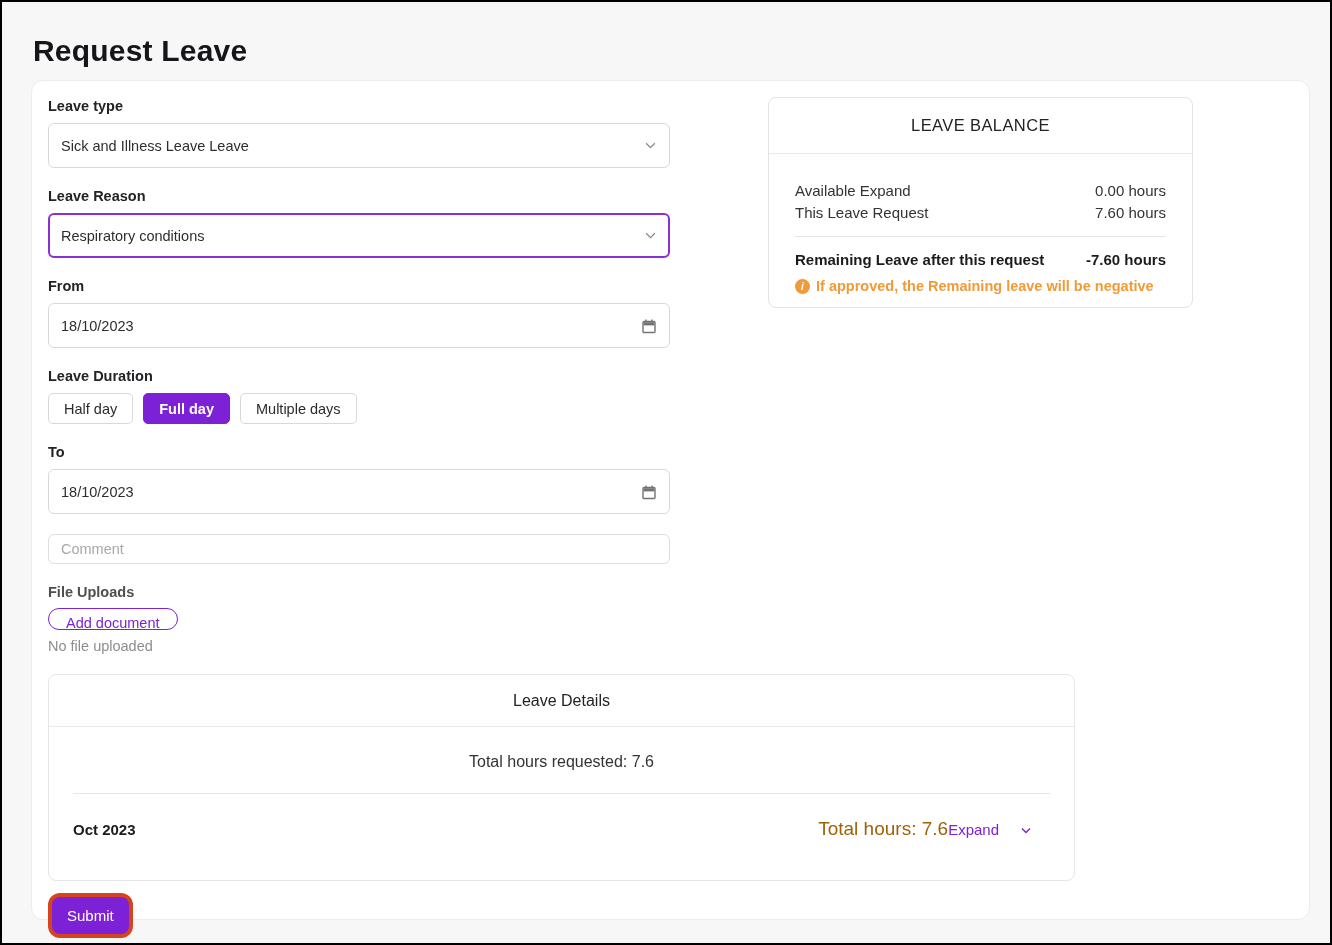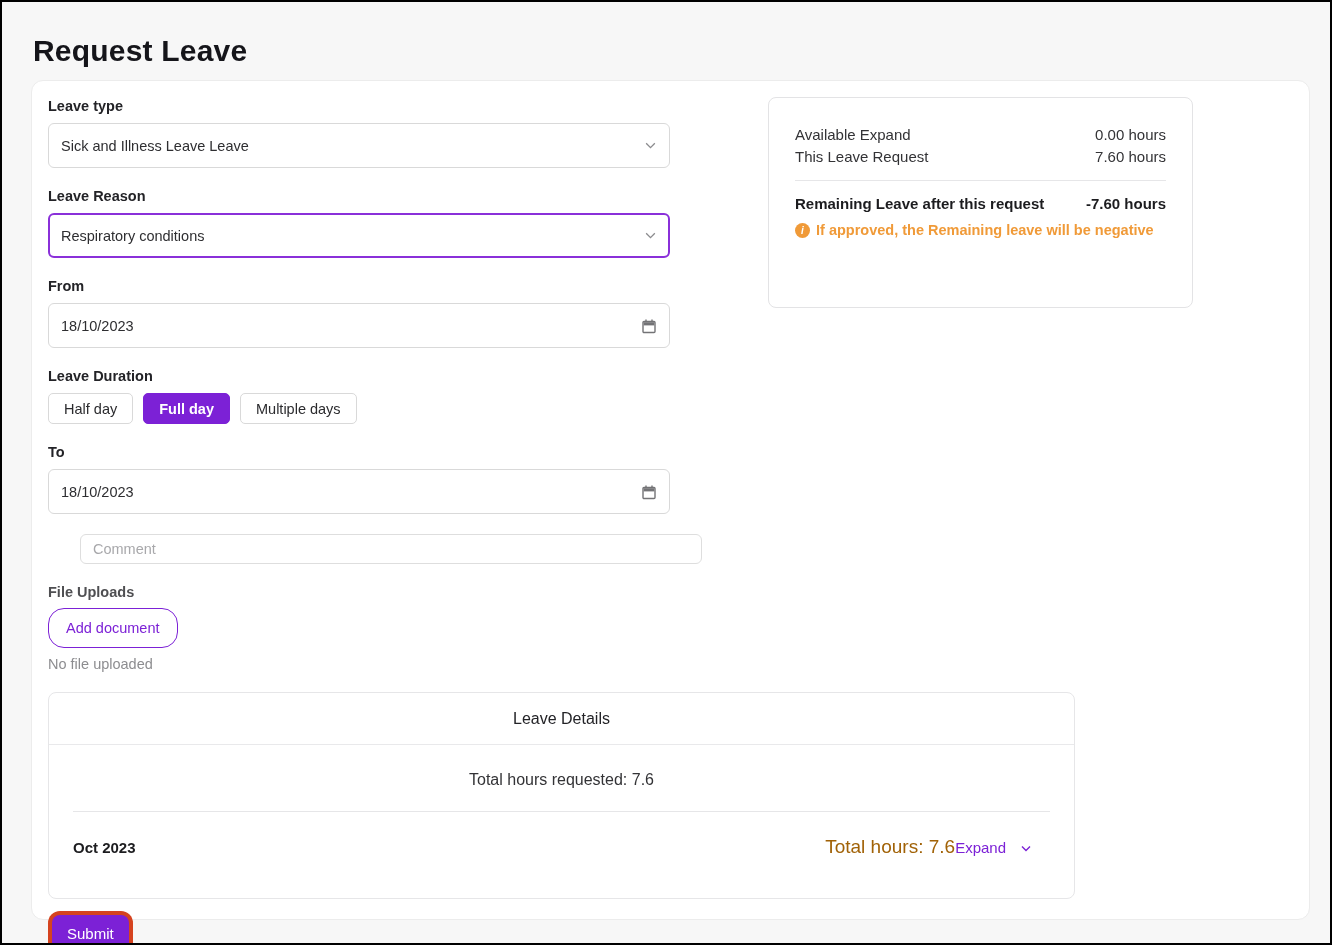--- a/index.html
+++ b/index.html
@@ -48,38 +48,37 @@
   }
   .control.focused { border:2px solid #8a30d9; padding:0 11px; }
   .control .chev { display:flex; align-items:center; }
   .text-input {
     width:622px; height:30px;
     border:1px solid #dedede; border-radius:6px;
     padding:0 12px;
     font-size:14.5px; color:#2e2e31;
     font-family:"Liberation Sans", sans-serif;
     outline:none;
-    margin-left:32px;
   }
   .text-input::placeholder { color:#a8a8ab; }
   .seg-row { display:flex; gap:10px; }
   .seg-btn {
     height:31px; padding:0 15px;
     border:1px solid #d9d9d9; border-radius:5px;
     background:#fff; color:#2b2b2e;
     font-size:14.5px; font-family:"Liberation Sans", sans-serif;
     cursor:pointer;
   }
   .seg-btn.selected {
     background:var(--accent); border-color:var(--accent);
     color:#fff; font-weight:bold;
   }
   .pill-btn {
     display:inline-block;
-    height:40px; padding:0 17px; line-height:29px;
+    height:22px; padding:0 17px; line-height:29px;
     border:1.5px solid var(--accent); border-radius:16px;
     background:#fff; color:var(--accent);
     font-size:14.5px; font-family:"Liberation Sans", sans-serif;
     cursor:pointer; margin-bottom:8px;
   }
   .upload-status { font-size:14.5px; color:#8d8d90; }
 
   
   .balance-card {
     position:absolute; left:736px; top:16px;
@@ -125,21 +124,21 @@
   }
   .details-total { text-align:center; padding-top:26px; font-size:16px; color:#333336; }
   .details-divider { border:none; border-top:1px solid #e6e6e8; margin:22px 24px 0 24px; }
   .details-row {
     display:flex; align-items:center;
     padding:24px 24px 0 24px;
   }
   .details-month { font-weight:bold; font-size:15px; color:#1c1c1f; width:180px; }
   .details-hours { flex:1; text-align:right; font-size:19px; color:#a16207; }
   .expand-link {
-    display:flex; align-items:center; gap:14px;
+    display:flex; align-items:center; gap:21px;
     color:var(--accent); font-size:15px; cursor:pointer;
     margin-right:18px;
   }
 
   .submit-btn {
     margin-top:16px; margin-left:4px;
     height:37px; padding:0 15px;
     background:var(--accent); color:#fff;
     border:none; border-radius:8px;
     font-size:15px; font-family:"Liberation Sans", sans-serif;
@@ -226,20 +225,21 @@
       </div>
 
       <div class="field" style="margin-bottom:0">
         <label class="field-label muted" style="margin-bottom:8px">File Uploads</label>
         <button class="pill-btn">Add document</button>
         <div class="upload-status">No file uploaded</div>
       </div>
     </div>
 
     <div class="balance-card">
+      <div class="balance-header">LEAVE BALANCE</div>
       <div class="balance-body">
         <div class="bal-row">
           <span>Available Expand</span>
           <span>0.00 hours</span>
         </div>
         <div class="bal-row">
           <span>This Leave Request</span>
           <span>7.60 hours</span>
         </div>
         <hr class="bal-divider">

